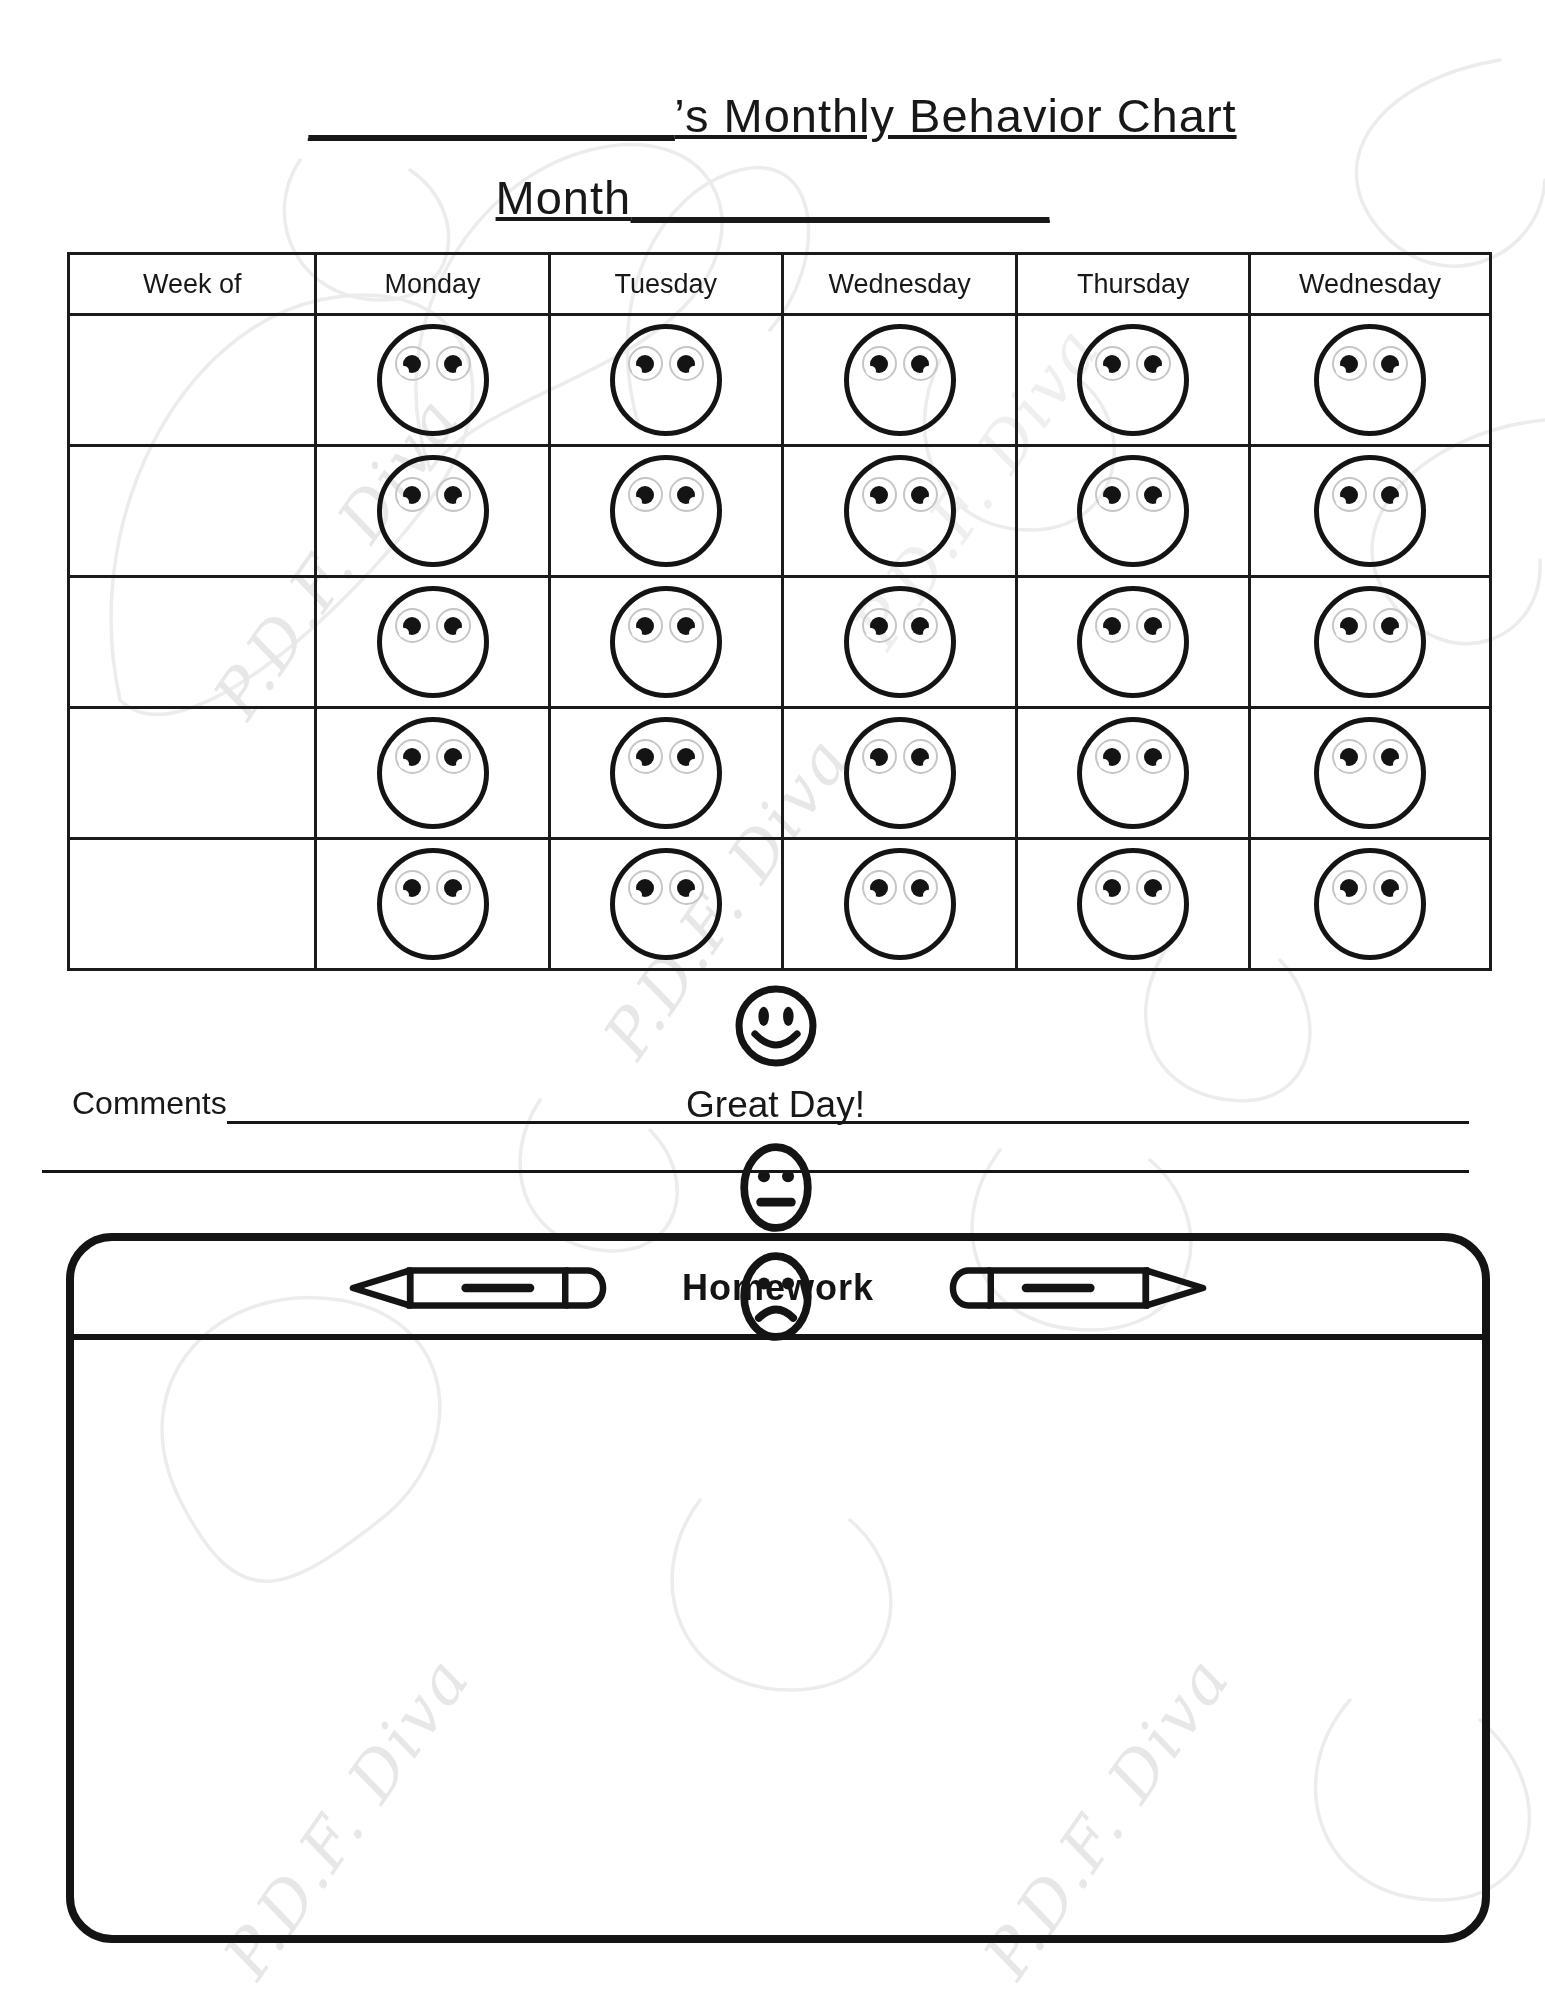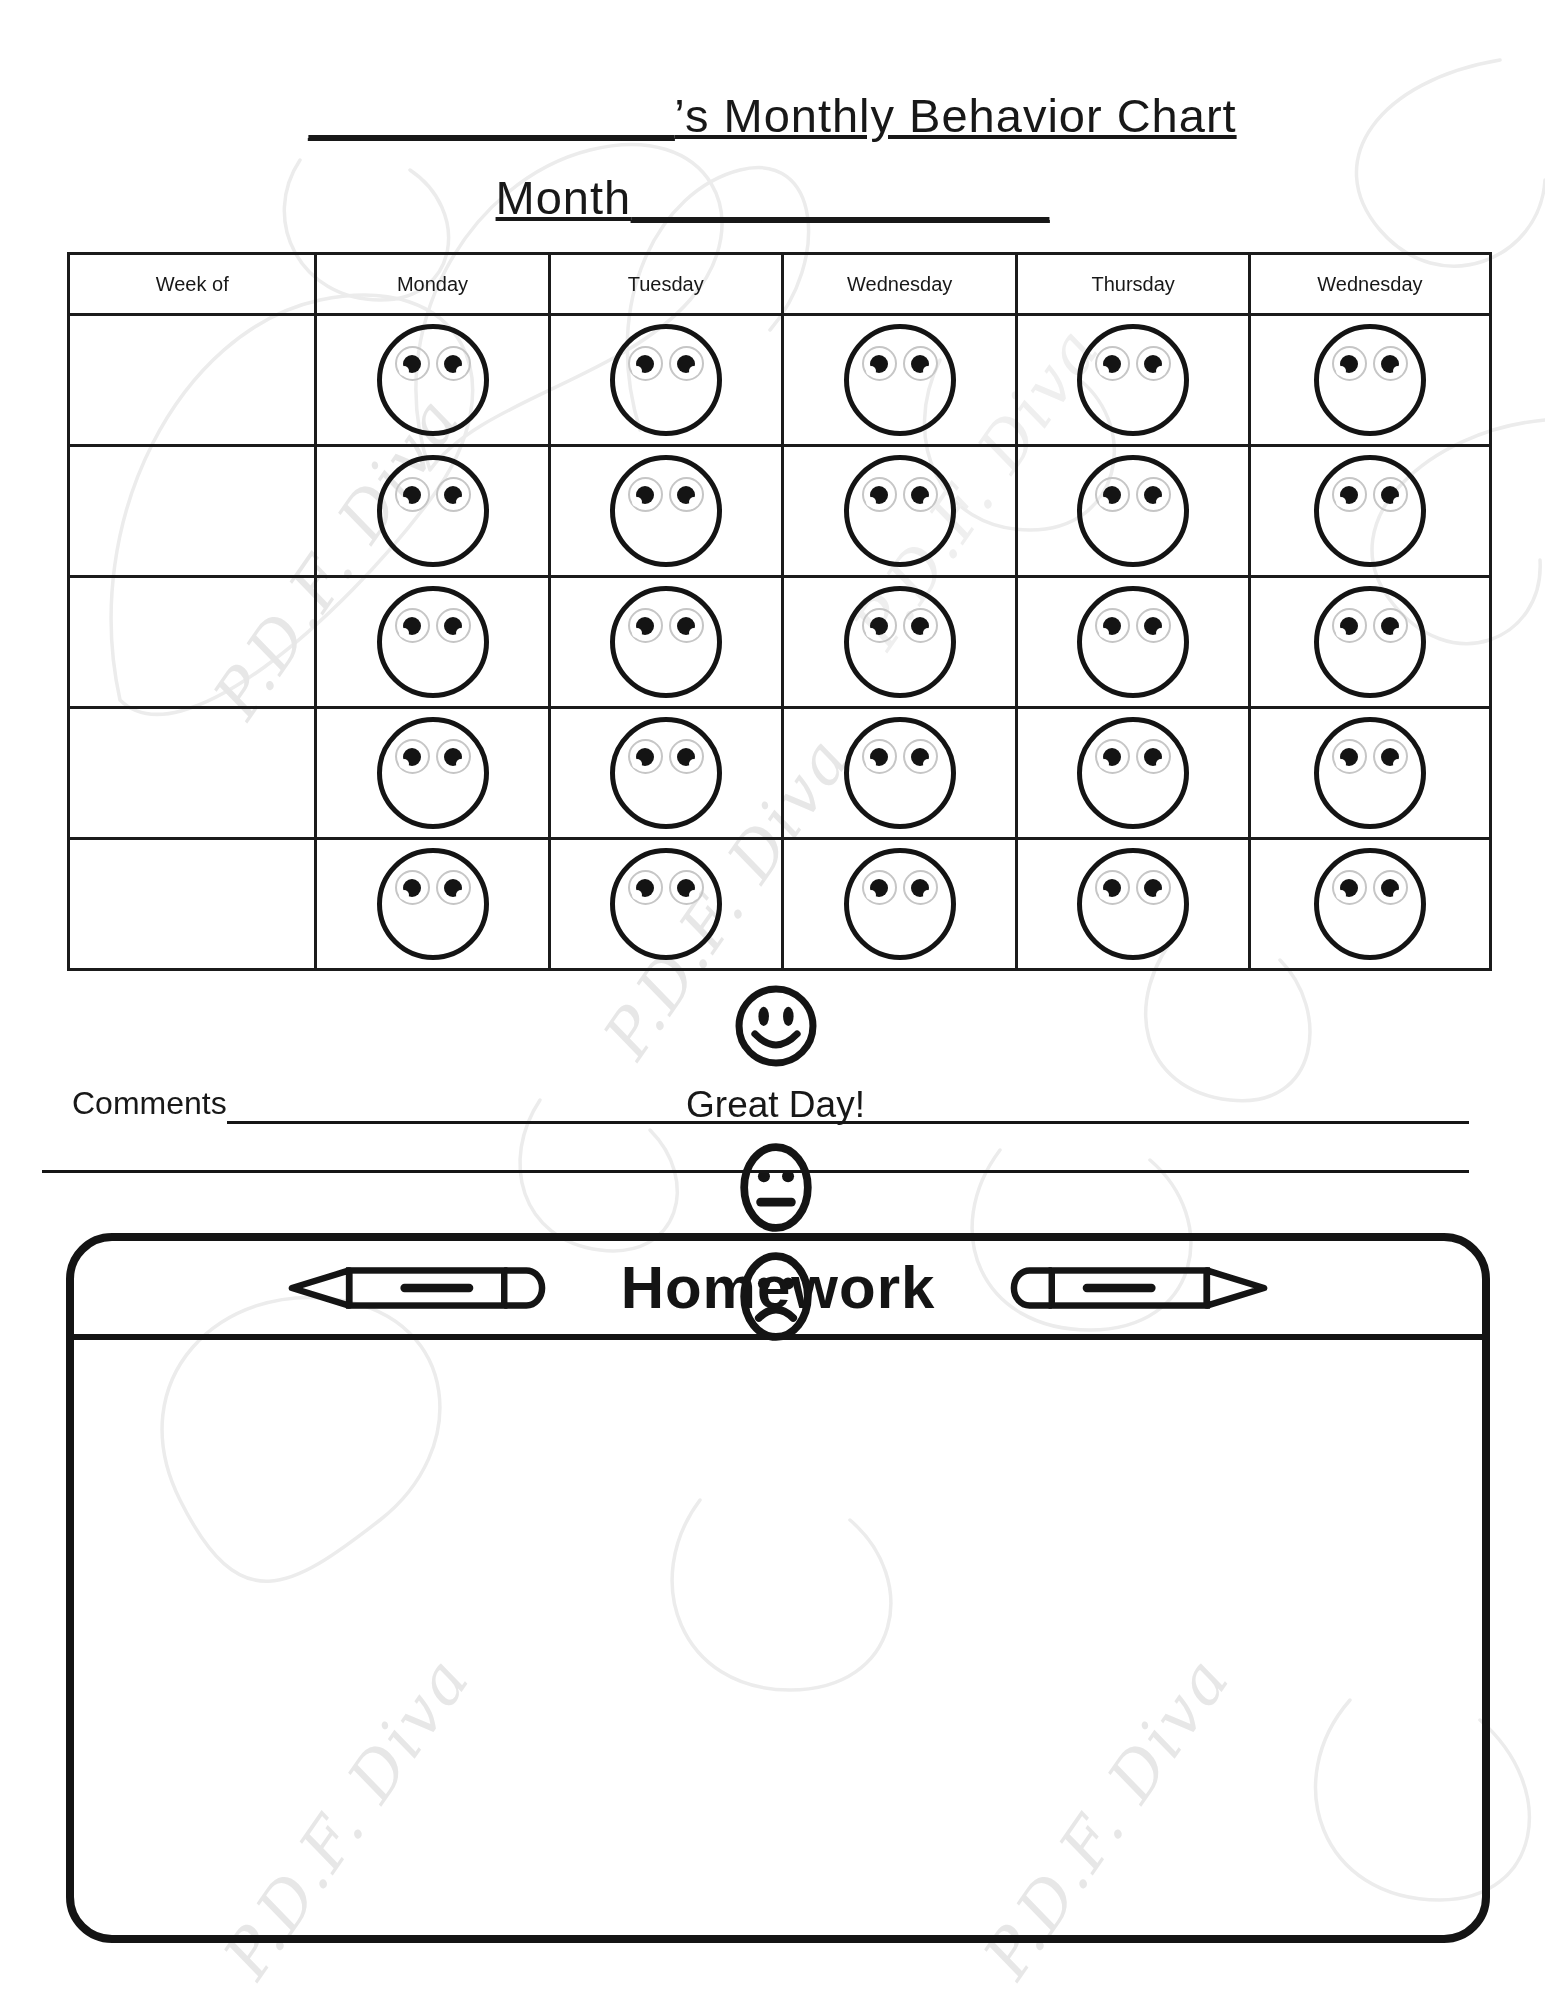--- a/index.html
+++ b/index.html
@@ -43,21 +43,21 @@
     width:1425px;
     border-collapse:collapse;
     table-layout:fixed;
   }
   table.behavior th, table.behavior td{
     border:3px solid #1b1b1b;
     padding:0;
   }
   table.behavior th{
     height:58px;
-    font-size:20px;
+    font-size:27px;
     font-weight:400;
     color:#181818;
   }
   table.behavior td{height:128px;vertical-align:middle;text-align:center;}
   
   .face{
     position:relative;
     width:112px;height:112px;
     margin:0 auto;
     border:5px solid #141414;
@@ -123,21 +123,21 @@
     background:transparent;
   }
   .hw-header{
     height:99px;
     box-sizing:border-box;
     border-bottom:6px solid #141414;
     display:flex;align-items:center;justify-content:center;
     gap:58px;
   }
   .hw-title{
-    font-size:60px;
+    font-size:36px;
     font-weight:700;
     letter-spacing:1px;
     color:#141414;
   }
   .pencil{width:280px;height:48px;}
   .pencil-right{transform:scaleX(-1);}
   .hw-body{height:597px;}
 </style>
 </head>
 <body>

